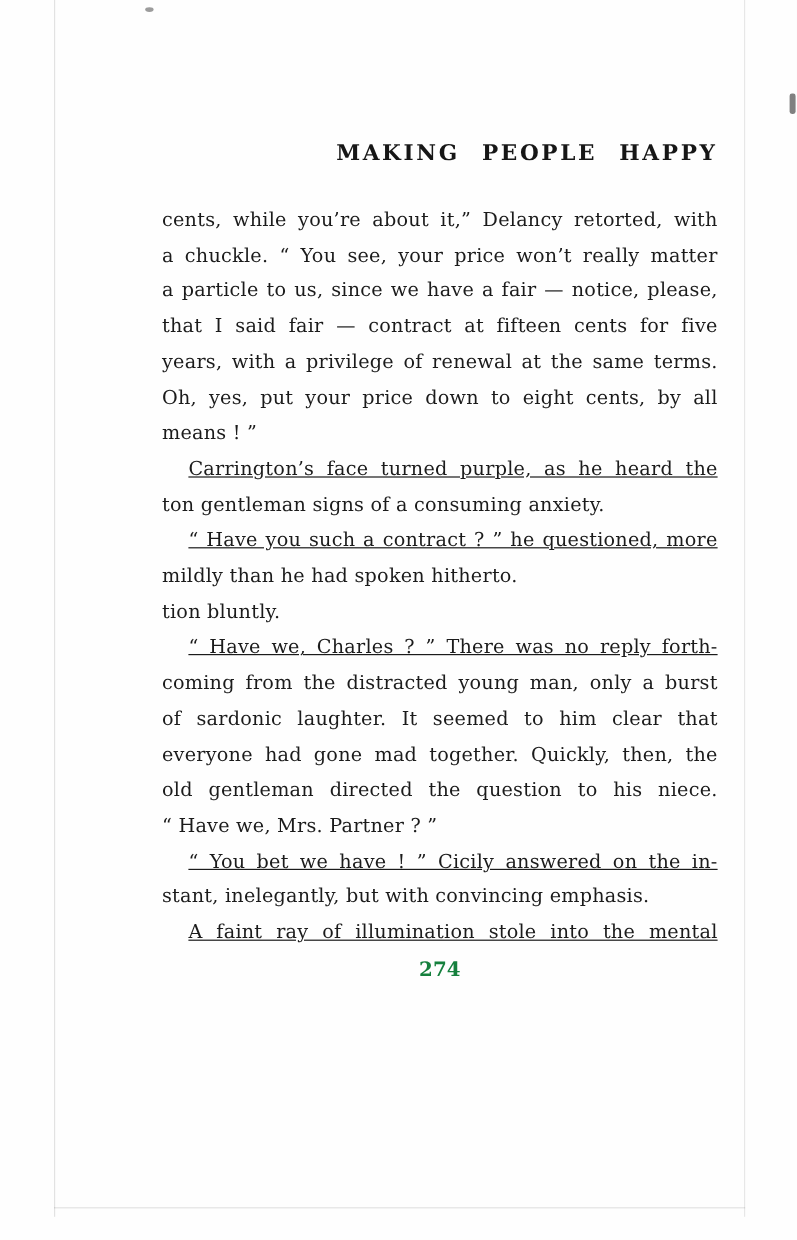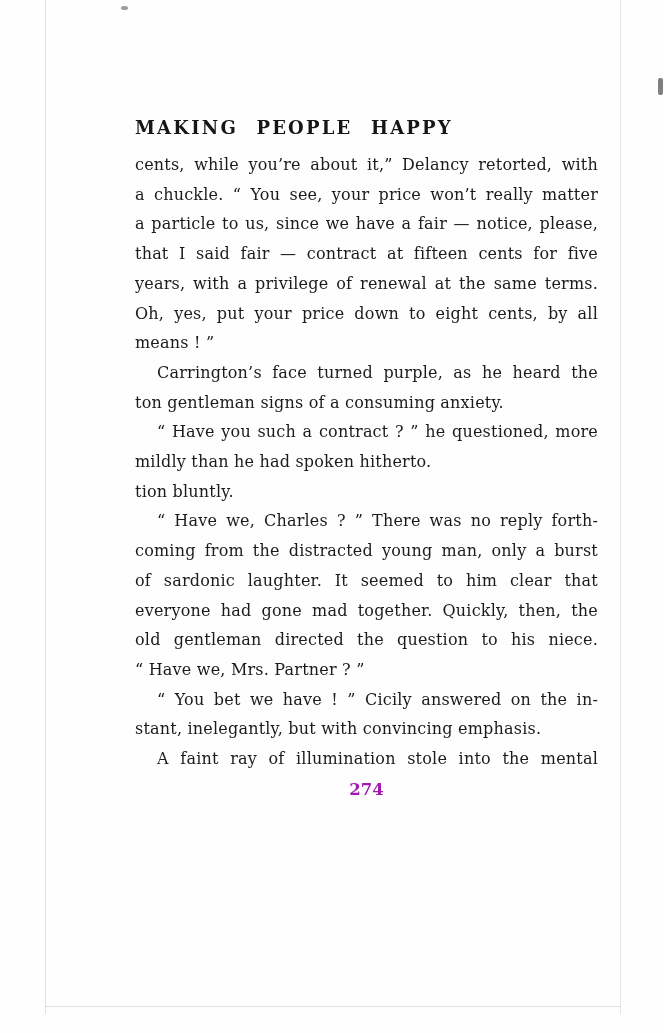--- a/index.html
+++ b/index.html
@@ -35,50 +35,50 @@
   .speck-1 { left: 121px; top: 6px;  width: 7px; height: 4px; border-radius: 50%; opacity: .55; }
   .speck-2 { left: 658px; top: 78px; width: 5px; height: 17px; border-radius: 2px; opacity: .7; }
 
   .inner {
     position: absolute;
     left: 135px;
     top: 116px;
     width: 463px;
   }
   .running-head {
-    text-align: left;
+    text-align: right;
     font-weight: bold;
     font-size: 18px;
     letter-spacing: 2.2px;
     word-spacing: 10px;
     line-height: 24px;
-    margin-bottom: 10px;
+    margin-bottom: 28px;
     color: #161616;
   }
   .para { margin: 0; }
   .line {
     font-size: 16px;
     line-height: 29.7px;
     letter-spacing: 0.2px;
     text-align: justify;
     text-align-last: justify;
     white-space: normal;
   }
   .line.last {
     text-align: left;
     text-align-last: left;
   }
-  .line.indent { text-indent: 22px; }
+  .line.indent { text-indent: 22px; text-decoration: underline; }
   .folio {
     text-align: center;
     font-weight: bold;
     font-size: 16.5px;
     line-height: 29.7px;
     margin-top: 1px;
-    color: #a21caf;
+    color: #15803d;
   }
 </style>
 </head>
 <body>
 
 <div class="page">
 
   <div class="edge edge-left"></div>
   <div class="edge edge-right"></div>
   <div class="edge edge-bottom"></div>

